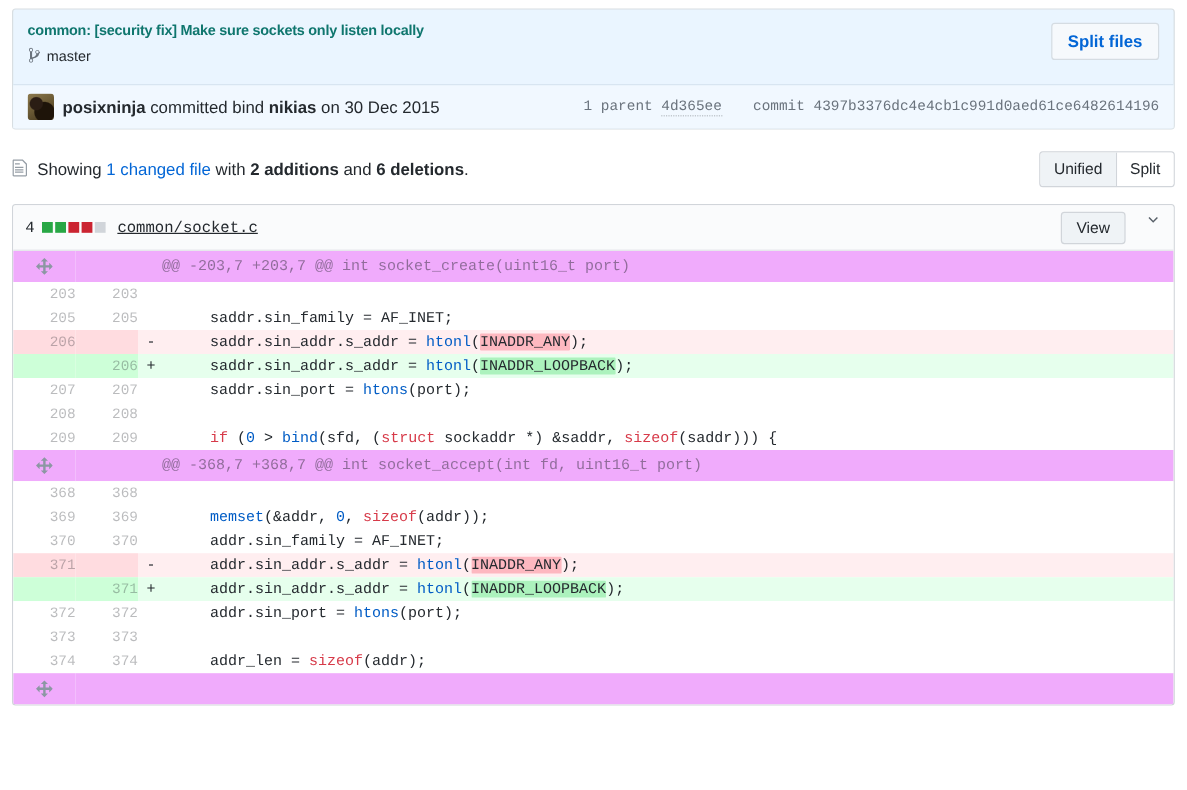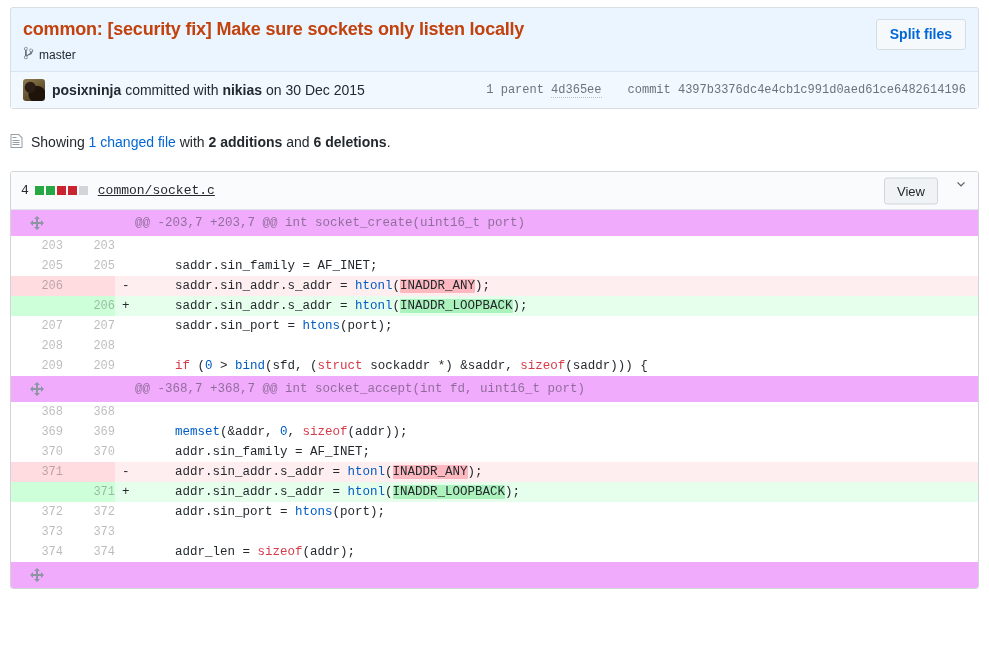--- a/index.html
+++ b/index.html
@@ -20,23 +20,23 @@
     border-radius: 3px;
     background: #eaf5ff;
     margin-top: 7px;
   }
   .commit-head {
     padding: 10px 12px 8px 12px;
     position: relative;
     min-height: 62px;
   }
   .commit-title {
-    font-size: 18px;
+    font-size: 12px;
     font-weight: bold;
-    color: #c2410c;
+    color: #0f766e;
     line-height: 1.3;
     margin: 0 150px 0 0;
     letter-spacing: -0.2px;
   }
   .branch-row {
     margin-top: 5px;
     display: flex;
     align-items: center;
     gap: 5px;
     font-size: 12px;
@@ -259,35 +259,39 @@
             <path d="M10 5c0-1.11-.89-2-2-2a1.993 1.993 0 0 0-1 3.72v.3c-.2.66-.57 1.22-1.06 1.69-.49.47-1.07.83-1.75 1.06-.4.13-.81.2-1.2.3V4.72a1.993 1.993 0 0 0-1-3.72C.88 1 0 1.89 0 3c0 .73.4 1.38 1 1.72v6.56c-.6.34-1 .98-1 1.72 0 1.11.89 2 2 2 1.11 0 2-.89 2-2 0-.53-.2-1-.53-1.36.09-.06.48-.41.59-.47.25-.11.5-.28.77-.36.5-.16 1.03-.25 1.55-.41a5.1 5.1 0 0 0 1.31-.59c.42-.26.77-.59 1.06-.98.29-.39.5-.82.64-1.28.16-.47.23-.97.23-1.48V6.7c.6-.34 1-.98 1-1.72zM2 1.8c.66 0 1.2.55 1.2 1.2 0 .65-.55 1.2-1.2 1.2C1.35 4.2.8 3.65.8 3c0-.65.55-1.2 1.2-1.2zm0 12.41c-.66 0-1.2-.55-1.2-1.2 0-.65.55-1.2 1.2-1.2.65 0 1.2.55 1.2 1.2 0 .65-.55 1.2-1.2 1.2zm6-8c-.66 0-1.2-.55-1.2-1.2 0-.65.55-1.2 1.2-1.2.65 0 1.2.55 1.2 1.2 0 .65-.55 1.2-1.2 1.2z"></path>
           </svg>
         </span>
         <span class="label">master</span>
       </div>
       <button class="browse-btn">Split files</button>
     </div>
 
     <div class="commit-meta">
       <span class="avatar"></span>
-      <span class="meta-text"><b>posixninja</b> <span class="muted">committed with</span> <b>nikias</b> <span class="muted">on 30 Dec 2015</span></span>
+      <span class="meta-text"><b>posixninja</b> <span class="muted">committed bind</span> <b>nikias</b> <span class="muted">on 30 Dec 2015</span></span>
       <span class="meta-right">
         <span><span>1 parent</span> <span class="sha-dotted">4d365ee</span></span>
         <span><span>commit</span> <span class="sha-plain">4397b3376dc4e4cb1c991d0aed61ce6482614196</span></span>
       </span>
     </div>
   </div>
 
   <div class="showing-bar">
     <span>
       <svg width="13" height="16" viewBox="0 0 12 16" fill="#959da5" aria-hidden="true">
         <path d="M6 5H2V4h4v1zM2 8h7V7H2v1zm0 2h7V9H2v1zm0 2h7v-1H2v1zm10-7.5V14c0 .55-.45 1-1 1H1c-.55 0-1-.45-1-1V2c0-.55.45-1 1-1h7.5L12 4.5zM11 5L8 2H1v12h10V5z"></path>
       </svg>
     </span>
     <span class="showing-text"><span>Showing</span> <a>1 changed file</a> <span>with</span> <b>2 additions</b> <span>and</span> <b>6 deletions</b><span>.</span></span>
+    <div class="toggle-group">
+      <button class="active">Unified</button>
+      <button>Split</button>
+    </div>
   </div>
 
   <div class="file-box">
     <div class="file-header">
       <div class="diffstat">
         <span class="count">4</span>
         <span class="blocks">
             <span class="blk add"></span>
             <span class="blk add"></span>
             <span class="blk del"></span>

